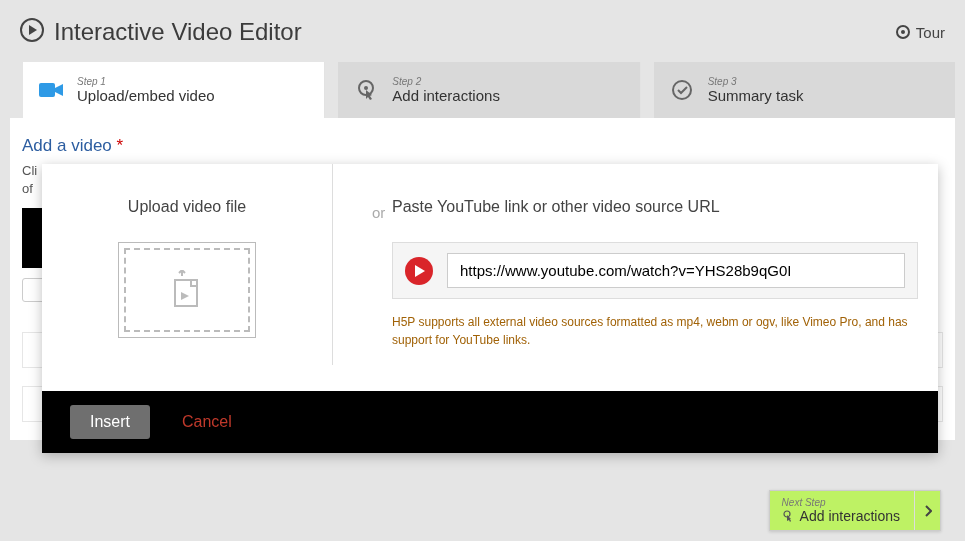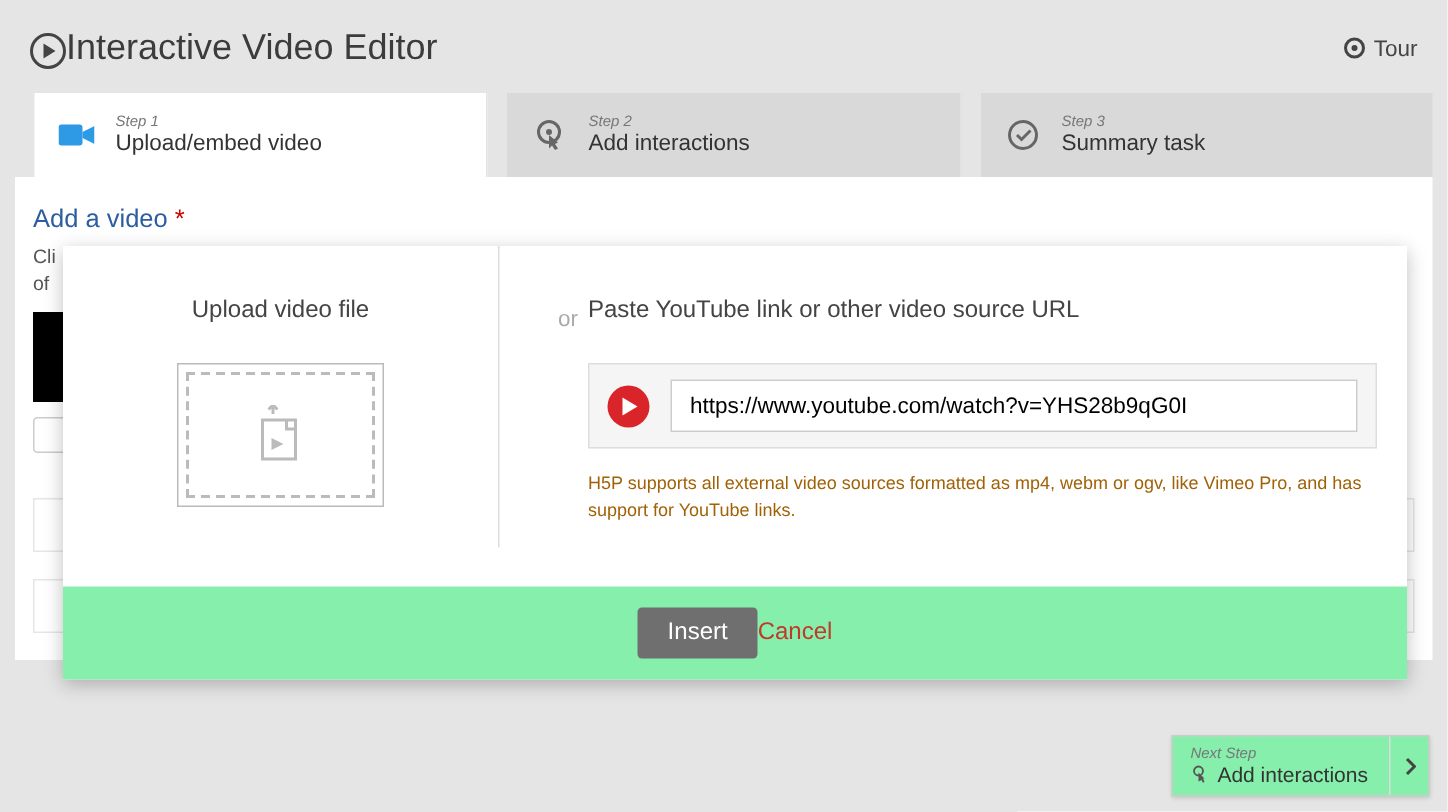--- a/index.html
+++ b/index.html
@@ -12,21 +12,22 @@
   position: relative;
 }
 .header {
   display: flex;
   align-items: center;
   justify-content: space-between;
   padding: 18px 20px 16px 20px;
 }
 .header-left {
   display: flex;
-  align-items: flex-end;
+  align-items: flex-start;
+  gap: 10px;
 }
 .play-circle-icon {
   width: 24px;
   height: 24px;
   border: 2px solid #444;
   border-radius: 50%;
   display: flex;
   align-items: center;
   justify-content: center;
 }
@@ -218,25 +219,26 @@
   border: 1px solid #ccc;
   font-size: 15px;
   font-family: inherit;
 }
 .url-help {
   font-size: 12px;
   color: #a16207;
   line-height: 1.5;
 }
 .dialog-footer {
-  background: #86efac;
+  background: #000000;
   padding: 14px 28px;
   display: flex;
-  justify-content: center;
-  align-items: center;
+  justify-content: flex-start;
+  align-items: center;
+  gap: 32px;
 }
 .btn-insert {
   background: #6f6f6f;
   color: #fff;
   border: none;
   padding: 8px 20px;
   font-size: 16px;
   border-radius: 3px;
   cursor: pointer;
 }
@@ -244,22 +246,22 @@
   color: #c0392b;
   font-size: 16px;
   cursor: pointer;
   background: none;
   border: none;
 }
 
 .next-step {
   position: absolute;
   bottom: 10px;
-  right: 12px;
-  background: #86efac;
+  right: 24px;
+  background: #bef264;
   border: 1px solid #ccc;
   box-shadow: 0 1px 3px rgba(0,0,0,0.15);
   display: flex;
   align-items: stretch;
 }
 .next-step-body {
   padding: 6px 14px 6px 12px;
 }
 .next-step-label {
   font-size: 10px;

